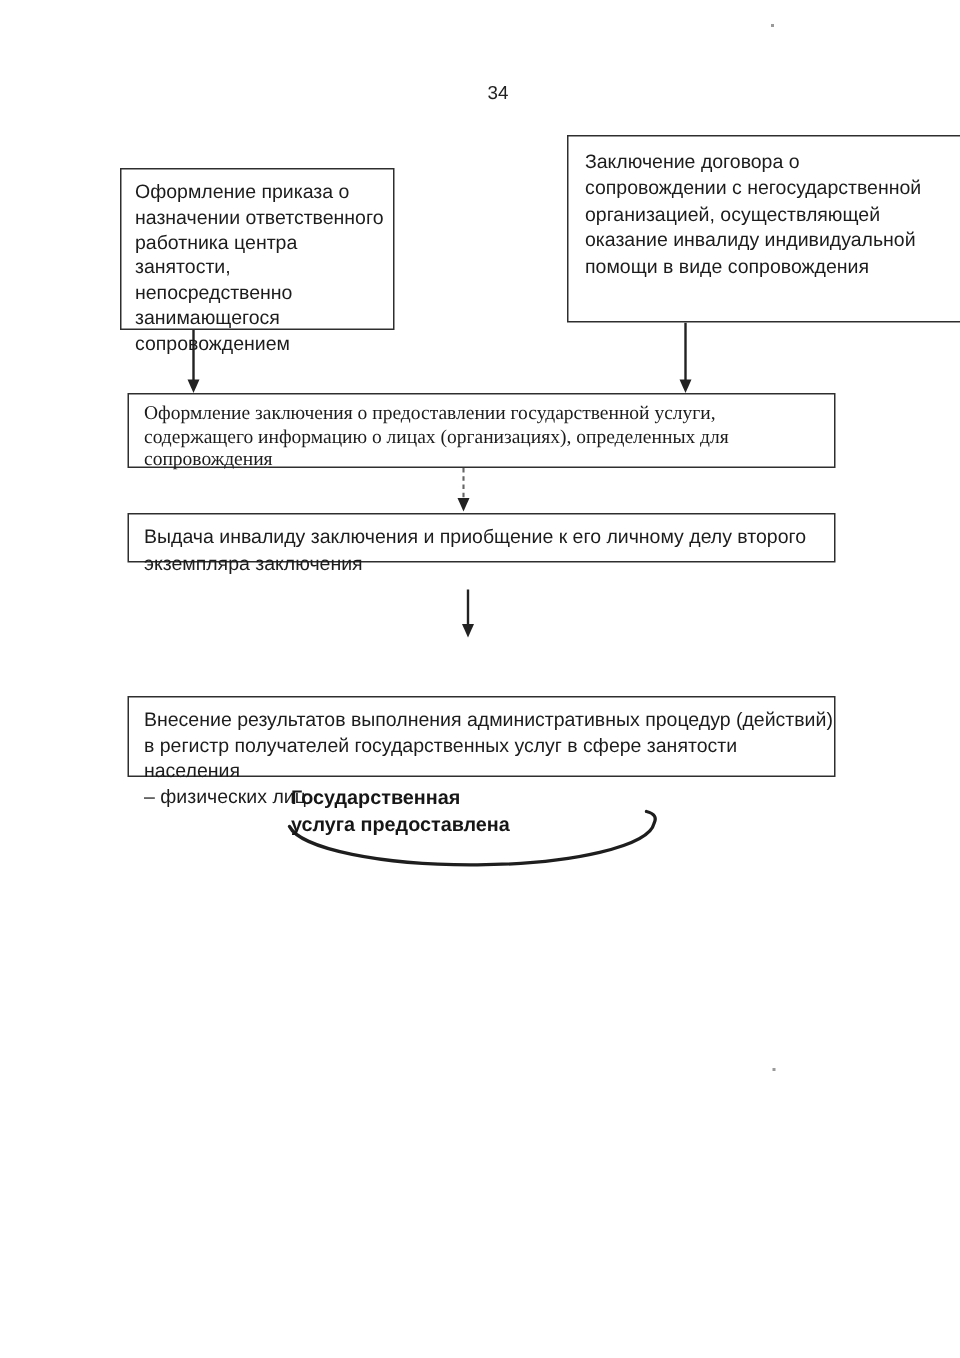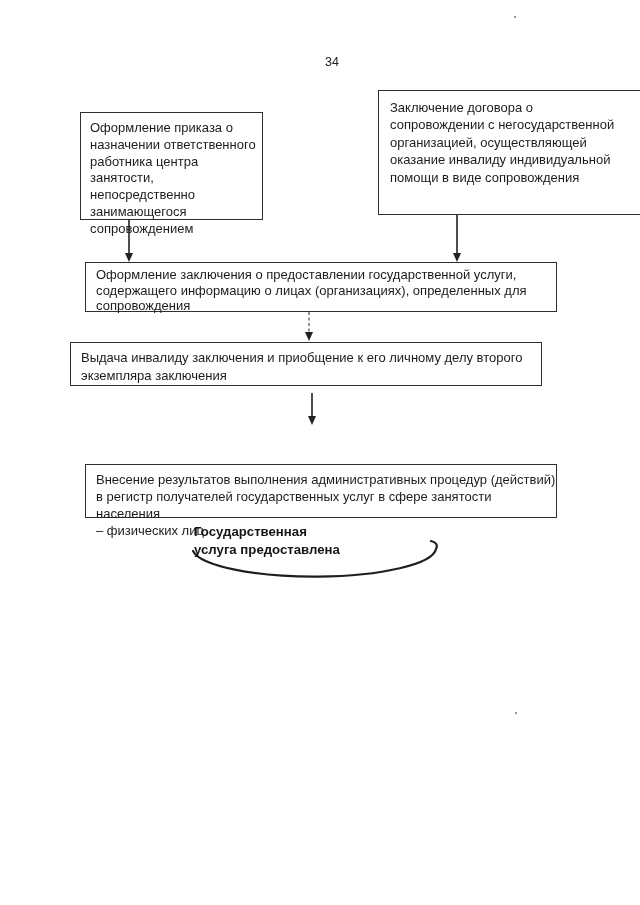--- a/index.html
+++ b/index.html
@@ -54,26 +54,27 @@
     line-height: 17.4px;
     margin-left: 35px;
   }
   .node.wide-1 {
     left: 85px;
     top: 262px;
     width: 472px;
     height: 50px;
     padding: 4px 0 0 10px;
     line-height: 15.6px;
+    font-family: Liberation Serif, serif;
   }
   .node.wide-2 {
-    left: 70px;
+    left: 85px;
     top: 342px;
     width: 472px;
-    height: 44px;
+    height: 33px;
     padding: 6px 0 0 10px;
     line-height: 18px;
   }
   .node.wide-3 {
     left: 85px;
     top: 426px;
     width: 472px;
     height: 54px;
     padding: 6px 0 12px 10px;
     line-height: 17px;

